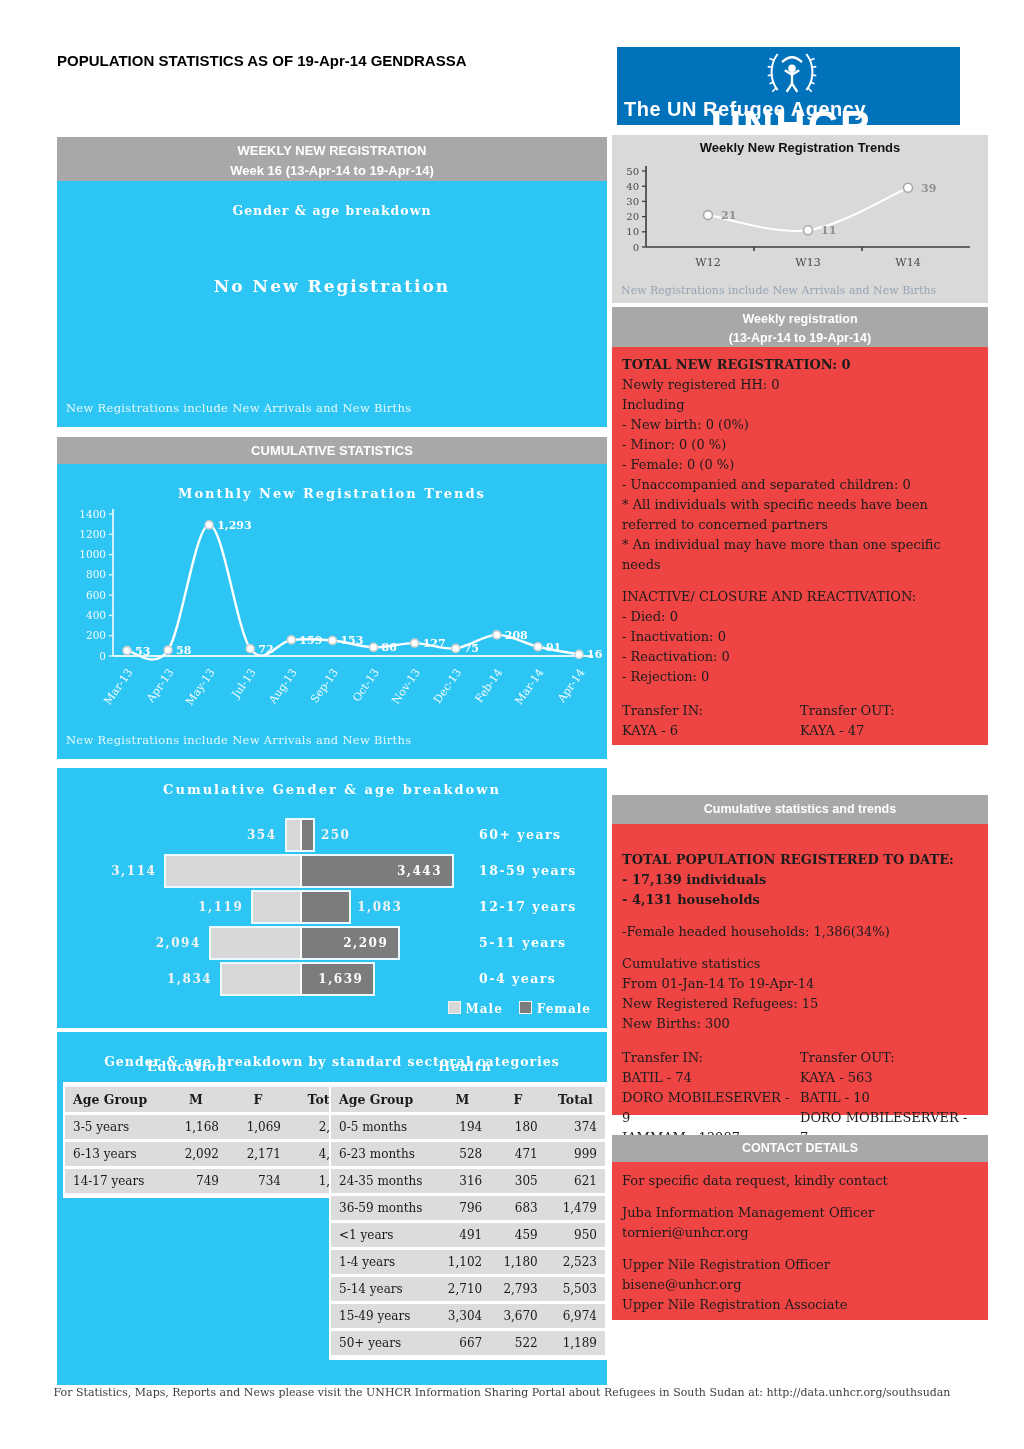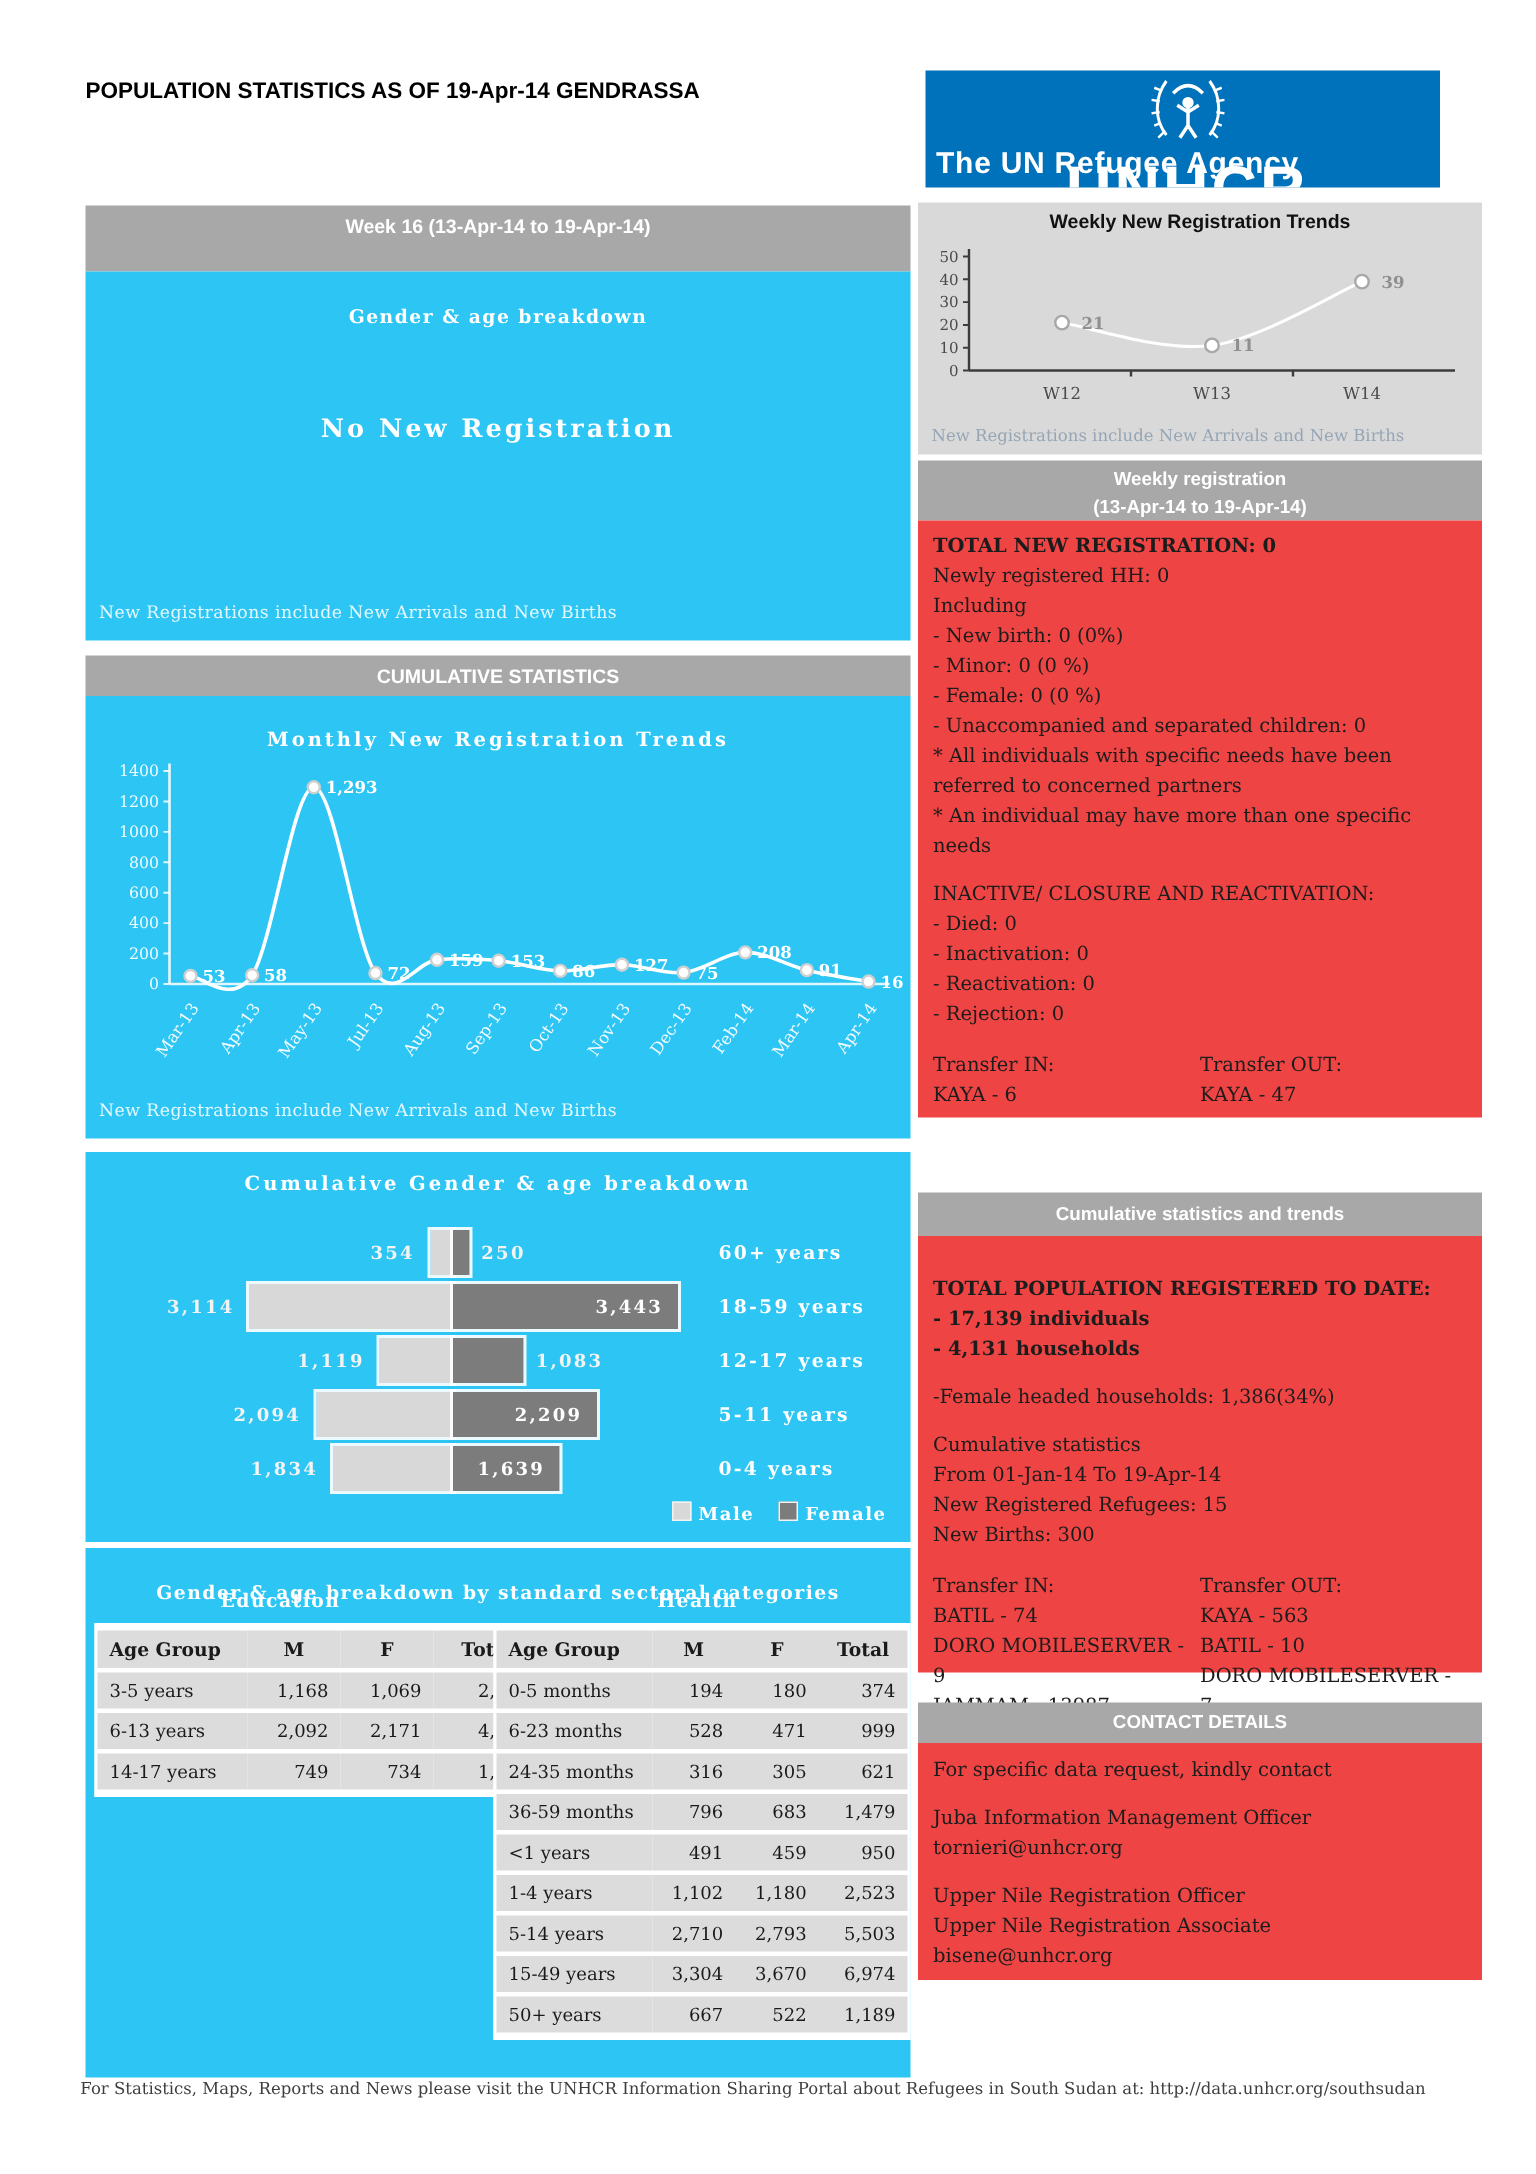--- a/index.html
+++ b/index.html
@@ -88,20 +88,21 @@
           <circle cx="30" cy="23" r="4.2" fill="#fff"></circle>
           <path d="M30,27 L30,40 M30,30 L22,25 M30,30 L38,25 M30,40 L24,49 M30,40 L36,49" stroke="#fff" stroke-width="2.6" fill="none"></path>
         </svg>
       </span>
       <span class="logo-word">UNHCR</span>
     </div>
     <div class="logo-tag">The UN Refugee Agency</div>
   </div>
 
   <div class="hdr" id="hdr-weekly">
+    <div class="l">WEEKLY NEW REGISTRATION</div>
     <div class="l">Week 16 (13-Apr-14 to 19-Apr-14)</div>
   </div>
 
   <div class="cyan-box" id="box-gender">
     <div class="cyan-title">Gender &amp; age breakdown</div>
     <div class="no-reg">No New Registration</div>
     <div class="cyan-footnote">New Registrations include New Arrivals and New Births</div>
   </div>
 
   <div class="hdr" id="hdr-cum">CUMULATIVE STATISTICS</div>
@@ -406,20 +407,20 @@
   </div>
 
   <div class="hdr" id="hdr-contact">CONTACT DETAILS</div>
 
   <div class="gray-panel" id="panel-contact">
     <div id="contact-lines">
         <div class="tline">For specific data request, kindly contact</div>
         <div class="tline gap">Juba Information Management Officer</div>
         <div class="tline">tornieri@unhcr.org</div>
         <div class="tline gap">Upper Nile Registration Officer</div>
+        <div class="tline">bisene@unhcr.org</div>
         <div class="tline">Upper Nile Registration Associate</div>
-        <div class="tline">bisene@unhcr.org</div>
       </div>
   </div>
 
   <div class="footer">For Statistics, Maps, Reports and News please visit the UNHCR Information Sharing Portal about Refugees in South Sudan  at: http://data.unhcr.org/southsudan</div>
 
 </div>
 
 </body></html>

